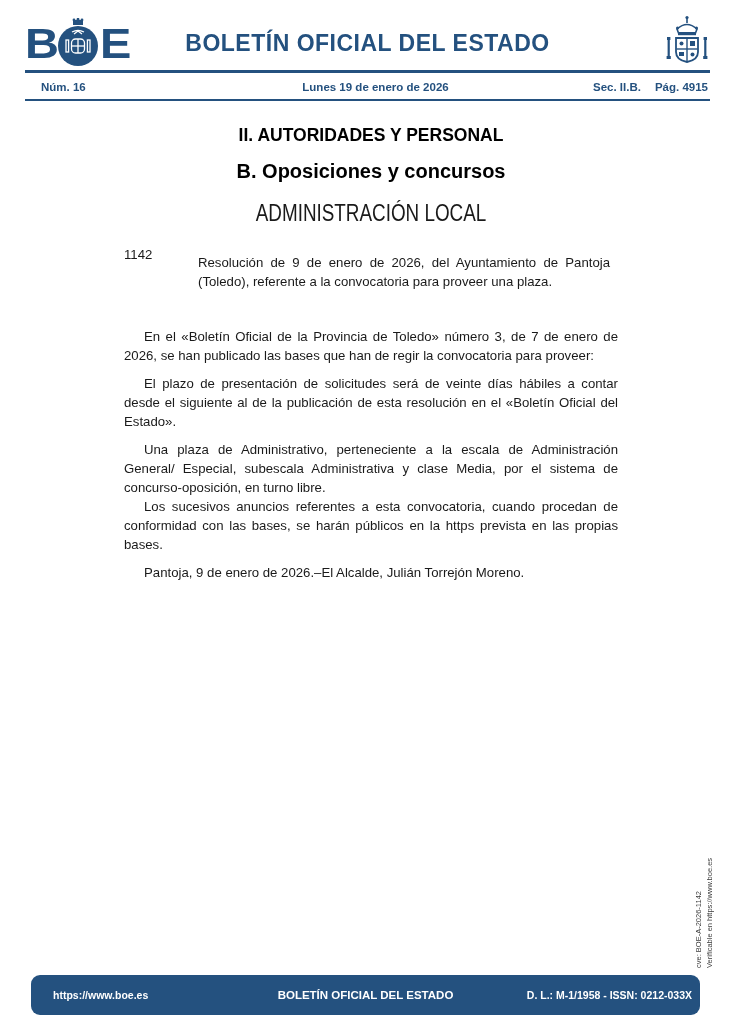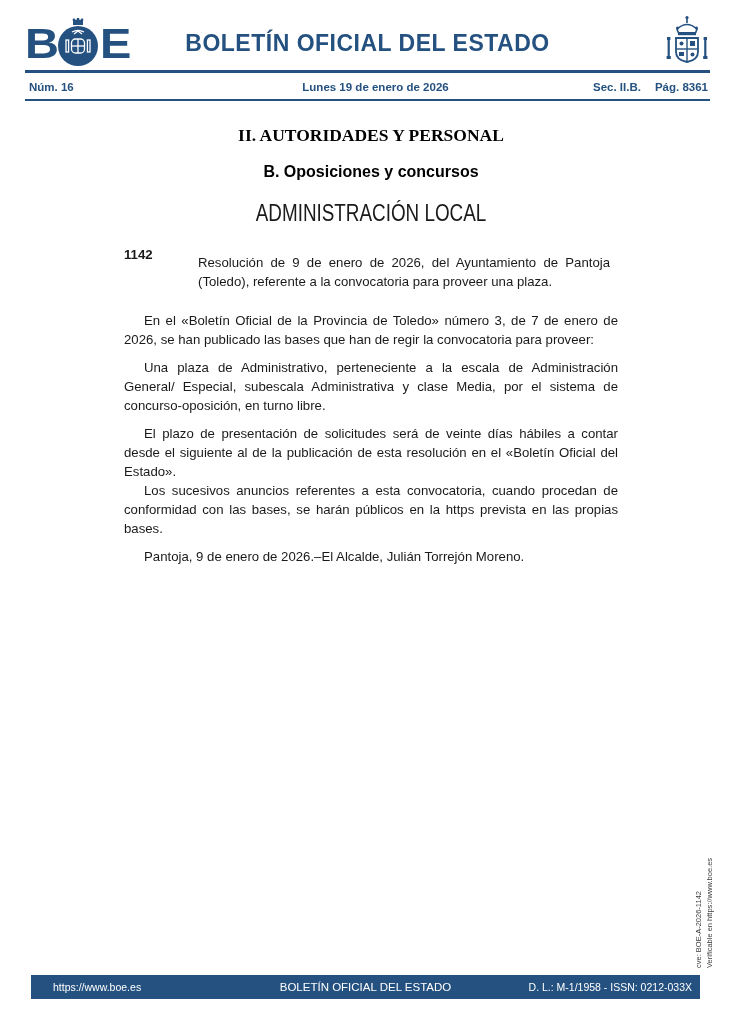--- a/index.html
+++ b/index.html
@@ -58,65 +58,65 @@
   .meta-row {
     position: absolute;
     top: 74px; left: 25px; right: 22px;
     height: 25px;
     display: flex;
     align-items: center;
     color: #24517f;
     font-weight: bold;
     font-size: 11.5px;
   }
-  .meta-left  { position: absolute; left: 4px; }
+  .meta-left  { position: absolute; left: 16px; }
   .meta-center{ position: absolute; left: 16px; right: 0; text-align: center; }
   .meta-right { position: absolute; right: 2px; }
   .meta-right .sec { margin-right: 14px; margin-top: 13px; }
 
   
   main {
     position: absolute;
     top: 125px;
     left: 124px;
     width: 494px;
   }
   h1, h2 { text-align: center; color: #000; }
-  h1 { margin: 0; font-size: 17.5px; line-height: 20px; font-family: Liberation Serif, serif; }
-  h2 { margin: 17px 0 12px; font-size: 16px; line-height: 19px; }
+  h1 { margin: 0; font-size: 17.5px; line-height: 20px; }
+  h2 { margin: 17px 0 12px; font-size: 20px; line-height: 19px; }
   h3 {
     margin: 20px 0 0;
     text-align: center;
     font-weight: normal;
     font-size: 23px;
     line-height: 24px;
     transform: scaleX(0.82);
     transform-origin: center;
     white-space: nowrap;
   }
   .item {
     display: flex;
     margin-top: 20px;
     font-size: 13.2px;
     line-height: 19px;
   }
-  .item-number { width: 66px; flex: none; font-weight: bold; }
+  .item-number { width: 66px; flex: none; font-weight: normal; }
   .item-title {
     flex: 1;
     margin: 8px;
     text-align: justify;
   }
   .body-text p {
     margin: 0;
     font-size: 13.2px;
     line-height: 19px;
     text-align: justify;
     text-indent: 20px;
   }
-  .body-text { margin-top: 12px; }
+  .body-text { margin-top: 28px; }
   .body-text p.gap { margin-top: 9px; }
   .signature { margin-top: 9px !important; text-align: right; }
 
   
   .cve-vertical {
     position: absolute;
     left: 634px;
     top: 887px;
     width: 140px;
     height: 22px;
@@ -125,27 +125,28 @@
     line-height: 11px;
     color: #3c3c3c;
     white-space: nowrap;
   }
 
   
   .footer-bar {
     position: absolute;
     left: 31px; right: 32px;
     top: 975px;
-    height: 24px;
+    height: 40px;
     background: #24517f;
     color: #ffffff;
-    font-weight: normal;
+    font-weight: bold;
     font-size: 10.5px;
     display: flex;
     align-items: center;
+    border-radius: 9px;
   }
   .footer-url    { position: absolute; left: 22px; text-decoration: none; color: #fff; }
   .footer-center { position: absolute; left: 0; right: 0; text-align: center; font-size: 11.5px; }
   .footer-legal  { position: absolute; right: 8px; }
 </style>
 </head>
 <body>
 
 <div class="page">
 
@@ -197,39 +198,39 @@
       <path d="M26 26 h5 v5 h-5 z"></path>
       <path d="M15 37 h5 v4 h-5 z"></path>
       <circle cx="28.5" cy="39.5" r="2"></circle>
     </svg>
   </div>
   <div class="rule rule-1"></div>
   <div class="meta-row">
     <span class="meta-left">Núm. 16</span>
     <span class="meta-center">Lunes 19 de enero de 2026</span>
     <span class="meta-right">
-      <span class="sec">Sec. II.B.</span><span>Pág. 8361</span>
+      <span class="sec">Sec. II.B.</span><span>Pág. 4915</span>
     </span>
   </div>
   <div class="rule rule-2"></div>
 
   <main>
     <h1>II. AUTORIDADES Y PERSONAL</h1>
     <h2>B. Oposiciones y concursos</h2>
     <h3>ADMINISTRACIÓN LOCAL</h3>
 
     <div class="item">
       <span class="item-number">1142</span>
       <p class="item-title">Resolución de 9 de enero de 2026, del Ayuntamiento de Pantoja (Toledo), referente a la convocatoria para proveer una plaza.</p>
     </div>
 
     <div class="body-text">
       <p>En el «Boletín Oficial de la Provincia de Toledo» número 3, de 7 de enero de 2026, se han publicado las bases que han de regir la convocatoria para proveer:</p>
+      <p class="gap">El plazo de presentación de solicitudes será de veinte días hábiles a contar desde el siguiente al de la publicación de esta resolución en el «Boletín Oficial del Estado».</p>
       <p class="gap">Una plaza de Administrativo, perteneciente a la escala de Administración General/ Especial, subescala Administrativa y clase Media, por el sistema de concurso-oposición, en turno libre.</p>
-      <p class="gap">El plazo de presentación de solicitudes será de veinte días hábiles a contar desde el siguiente al de la publicación de esta resolución en el «Boletín Oficial del Estado».</p>
       <p>Los sucesivos anuncios referentes a esta convocatoria, cuando procedan de conformidad con las bases, se harán públicos en la https prevista en las propias bases.</p>
       <p class="gap signature">Pantoja, 9 de enero de 2026.–El Alcalde, Julián Torrejón Moreno.</p>
     </div>
   </main>
 
   <aside class="cve-vertical">
     <div>cve: BOE-A-2026-1142</div>
     <div>Verificable en https://www.boe.es</div>
   </aside>
 

